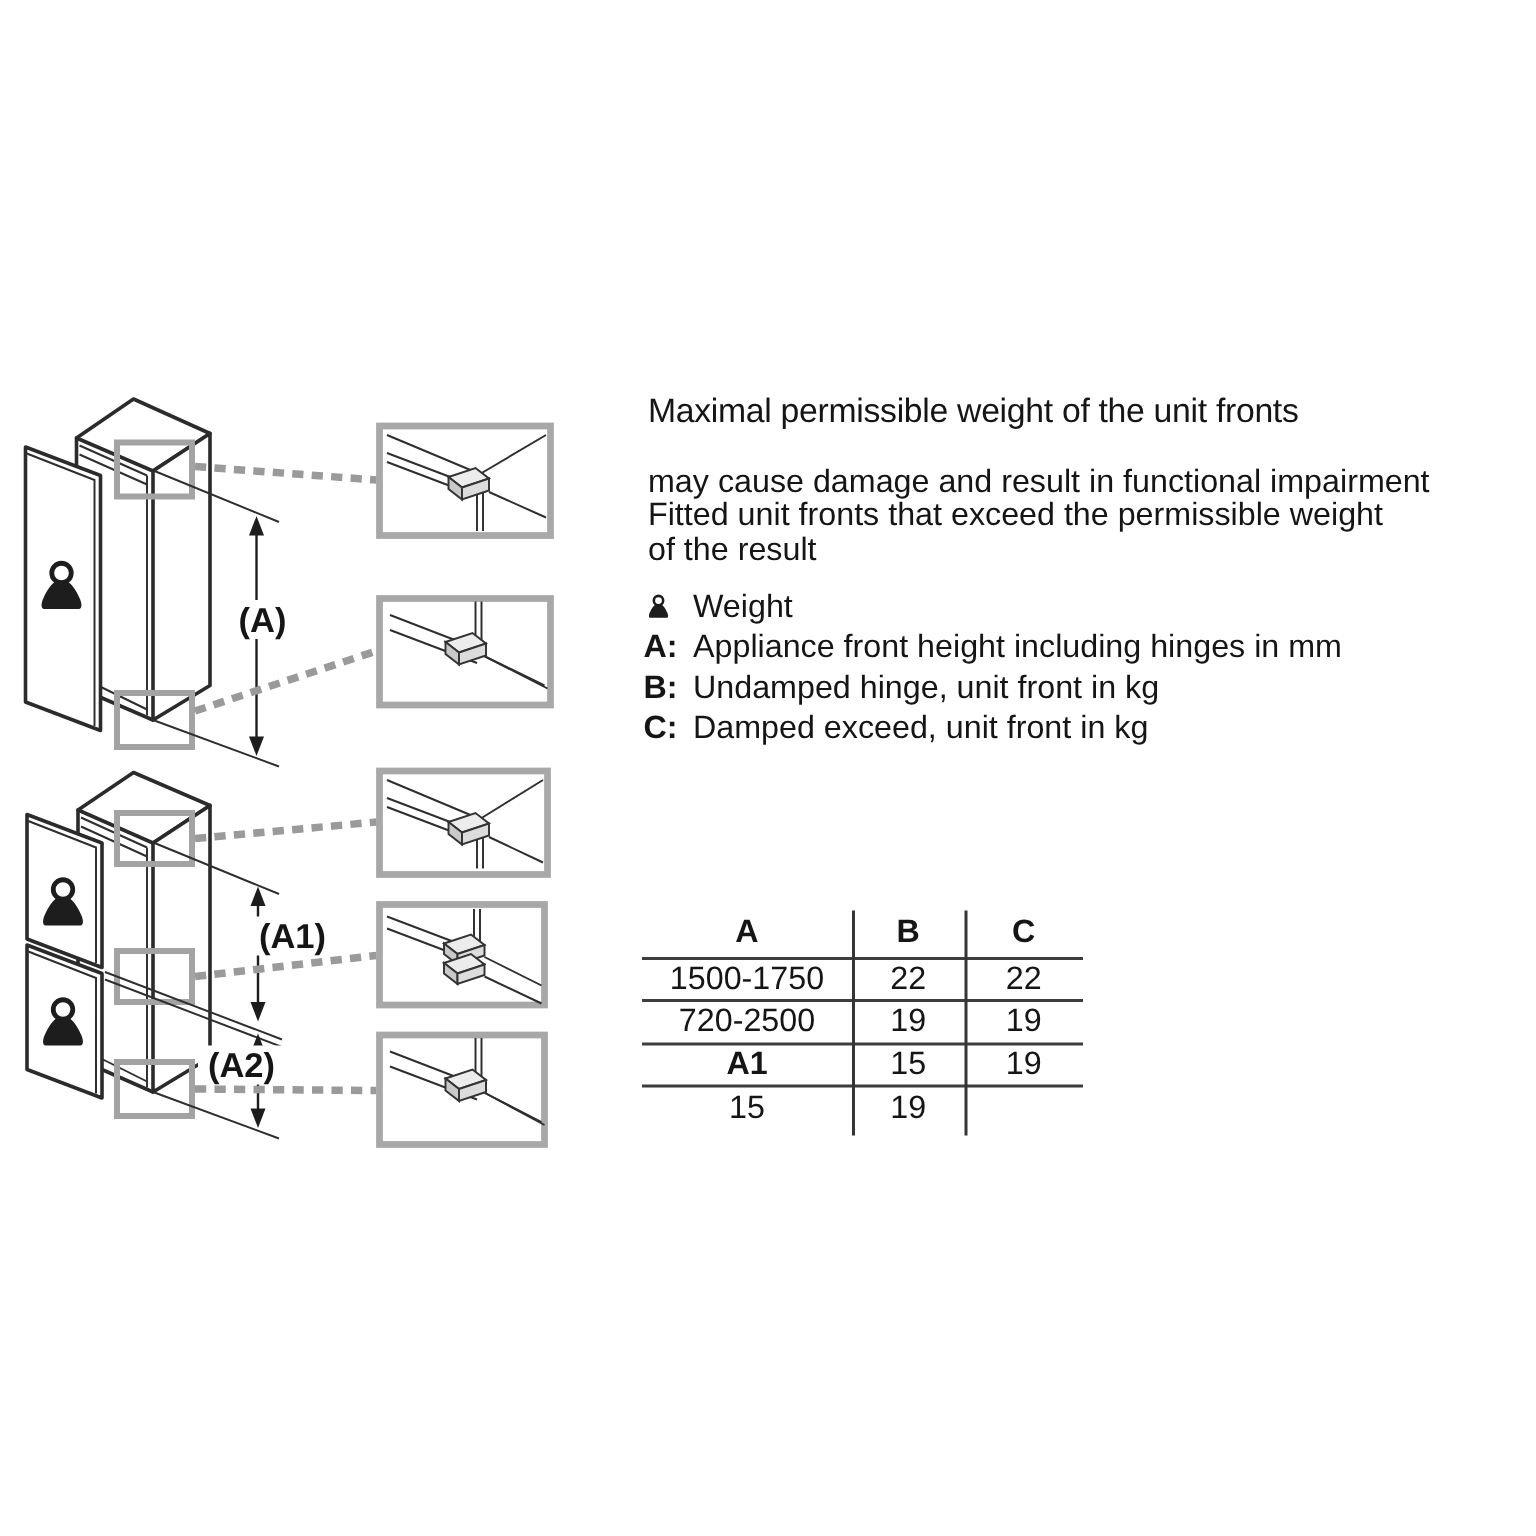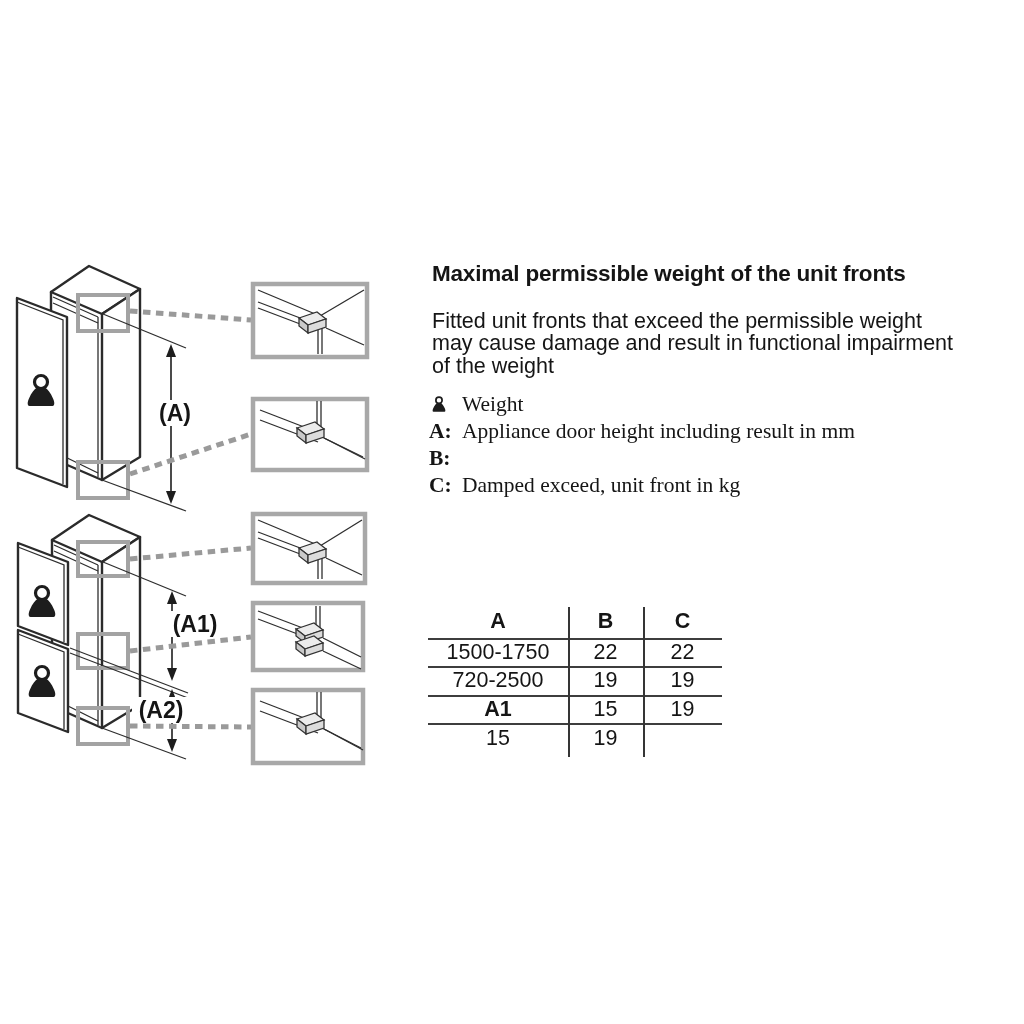--- a/index.html
+++ b/index.html
@@ -1,21 +1,21 @@
 <!DOCTYPE html>
 <html><head>
 <meta charset="utf-8">
 <style>
   html,body{margin:0;padding:0;background:#ffffff;}
   .page{position:relative;width:1024px;height:1024px;background:#ffffff;overflow:hidden;
         font-family:"Liberation Sans","DejaVu Sans",sans-serif;color:#151515;}
   .abs{position:absolute;}
-  .title{left:432px;top:261px;font-size:22.5px;font-weight:bold;letter-spacing:-0.2px;white-space:nowrap;}
+  .title{left:432px;top:261px;font-size:22.5px;font-weight:normal;letter-spacing:-0.2px;white-space:nowrap;}
   .intro{left:432px;top:310px;font-size:21.5px;line-height:22.4px;white-space:nowrap;}
-  .legend{left:429px;top:392px;font-size:21.5px;font-family:Liberation Serif, serif;}
+  .legend{left:429px;top:392px;font-size:21.5px;}
   .legend-row{display:flex;align-items:flex-start;height:27px;white-space:nowrap;}
   .legend-key{display:inline-block;width:33px;font-weight:bold;}
   .legend-icon{display:inline-block;width:33px;}
   .dim-label{font-size:23px;font-weight:bold;text-align:center;background:#ffffff;line-height:26px;}
   .lbl-a {left:152px;top:400px;width:46px;}
   .lbl-a1{left:146px;top:611px;width:58px;margin-left:20px;}
   .lbl-a2{left:132px;top:697px;width:58px;}
   .diag{position:absolute;left:0;}
   
   .spec-table{left:428px;top:605px;width:294px;height:153px;font-size:21.5px;}
@@ -204,43 +204,44 @@
     </g>
   </svg>
 
   <div class="abs dim-label lbl-a">(A)</div>
   <div class="abs dim-label lbl-a1">(A1)</div>
   <div class="abs dim-label lbl-a2">(A2)</div>
 
   <div class="abs title">Maximal permissible weight of the unit fronts</div>
 
   <div class="abs intro">
+    <div>may cause damage and result in functional impairment</div>
     <div>Fitted unit fronts that exceed the permissible weight</div>
-    <div>may cause damage and result in functional impairment</div>
-    <div>of the weight</div>
+    <div>of the result</div>
   </div>
 
   <div class="abs legend">
     <div class="legend-row">
       <span class="legend-icon">
         <svg width="20" height="24" viewBox="-15 -18 30 36">
             <g transform="translate(0,1) scale(0.72)">
           <circle cx="0" cy="-9" r="6.5" fill="#ffffff" stroke="#1d1d1d" stroke-width="3.6"></circle>
           <path d="M -11.5 15 L 11.5 15 C 14 15 13.6 10.6 12 7.6 C 9.6 2 6.6 -2 3.9 -3.4 L -3.9 -3.4 C -6.6 -2 -9.6 2 -12 7.6 C -13.6 10.6 -14 15 -11.5 15 Z" fill="#1d1d1d"></path>
         </g>
           </svg>
       </span>
       <span>Weight</span>
     </div>
     <div class="legend-row">
       <span class="legend-key">A:</span>
-      <span>Appliance door height including result in mm</span>
+      <span>Appliance front height including hinges in mm</span>
     </div>
     <div class="legend-row">
       <span class="legend-key">B:</span>
+      <span>Undamped hinge, unit front in kg</span>
     </div>
     <div class="legend-row">
       <span class="legend-key">C:</span>
       <span>Damped exceed, unit front in kg</span>
     </div>
   </div>
 
   <div class="abs spec-table">
     <div class="grid">
       <div class="cell bold">A</div>

